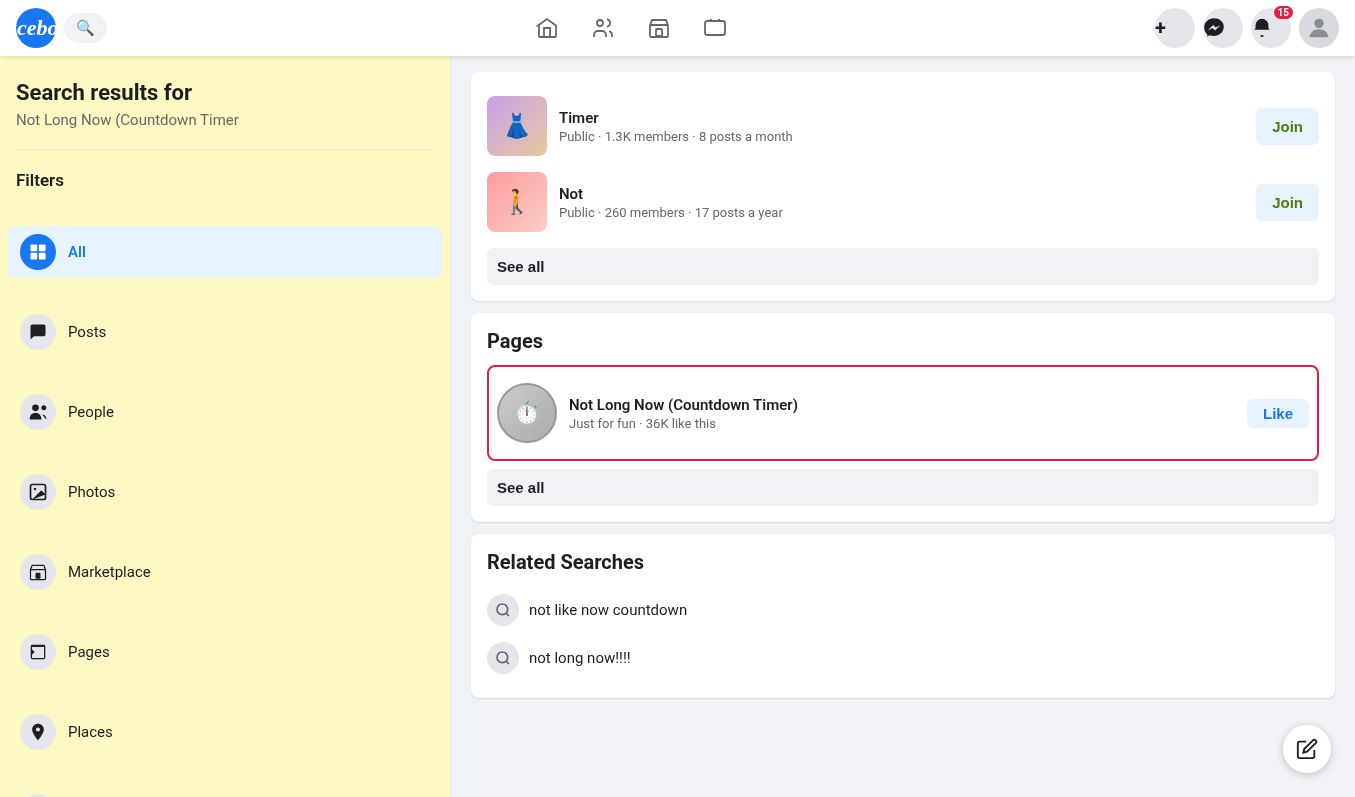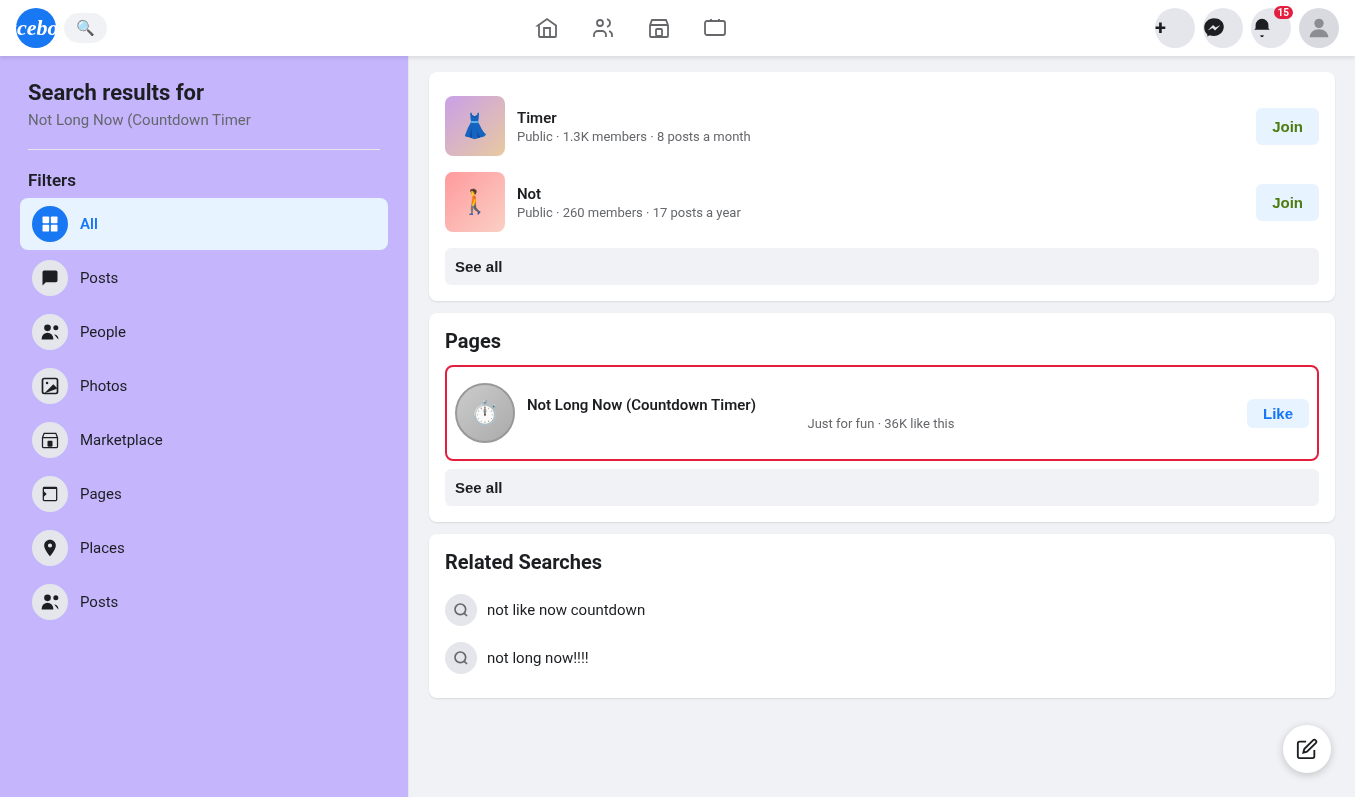--- a/index.html
+++ b/index.html
@@ -22,26 +22,26 @@
 
     .topnav-right { display: flex; align-items: center; gap: 8px; flex: 0 0 auto; }
     .action-btn { width: 40px; height: 40px; border-radius: 50%; background: #e4e6eb; display: flex; align-items: center; cursor: pointer; font-size: 18px; color: #1c1e21; position: relative; }
     .notif-badge { position: absolute; top: -2px; right: -2px; background: #e41e3f; color: #fff; font-size: 10px; font-weight: bold; border-radius: 10px; padding: 1px 4px; min-width: 16px; text-align: center; }
     .avatar-btn { width: 40px; height: 40px; border-radius: 50%; background: #d8dadf; display: flex; align-items: center; justify-content: center; cursor: pointer; overflow: hidden; }
 
     
     .main-layout { display: flex; margin-top: 56px; height: calc(797px - 56px); }
 
     
-    .sidebar { width: 408px; background: #c4b5fd; padding: 16px 20px; overflow-y: auto; flex-shrink: 0; }
+    .sidebar { width: 450px; background: #fef9c3; padding: 16px 8px; overflow-y: auto; flex-shrink: 0; }
     .sidebar-title { font-size: 22px; font-weight: 700; padding: 8px 8px 4px; }
     .sidebar-subtitle { font-size: 15px; color: #65676b; padding: 2px 8px 12px; }
     .sidebar-divider { height: 1px; background: #e4e6eb; margin: 8px 8px 16px; }
     .sidebar-section-title { font-size: 17px; font-weight: 600; padding: 4px 8px 8px; }
-    .sidebar-item { display: flex; align-items: center; gap: 12px; padding: 8px 12px; border-radius: 8px; cursor: pointer; margin-bottom: 2px; }
+    .sidebar-item { display: flex; align-items: center; gap: 12px; padding: 8px 12px; border-radius: 8px; cursor: pointer; margin-bottom: 2px; margin-top: 28px; }
     .sidebar-item.active { background: #e7f3ff; }
     .sidebar-item-icon { width: 36px; height: 36px; border-radius: 50%; background: #e4e6eb; display: flex; align-items: center; justify-content: center; font-size: 18px; flex-shrink: 0; }
     .sidebar-item.active .sidebar-item-icon { background: #1877f2; color: #fff; }
     .sidebar-item-label { font-size: 15px; font-weight: 400; color: #1c1e21; }
     .sidebar-item.active .sidebar-item-label { font-weight: 600; color: #1877f2; }
 
     
     .sidebar-edge { width: 1px; background: #e4e6eb; }
 
     
@@ -276,21 +276,21 @@
     <div class="card">
       <div class="card-section-title">Pages</div>
 
       <div class="highlighted-row">
         <div class="result-item">
           <div class="result-thumb img-countdown">
             <span>⏱️</span>
           </div>
           <div class="result-info">
             <div class="result-name">Not Long Now (Countdown Timer)</div>
-            <div class="result-meta" style="color: #65676b; text-align: center;">Just for fun · 36K like this</div>
+            <div class="result-meta" style="color: #65676b;">Just for fun · 36K like this</div>
           </div>
           <button class="like-btn">Like</button>
         </div>
       </div>
 
       <button class="see-all-btn">See all</button>
     </div>
 
     <div class="card">
       <div class="card-section-title">Related Searches</div>

